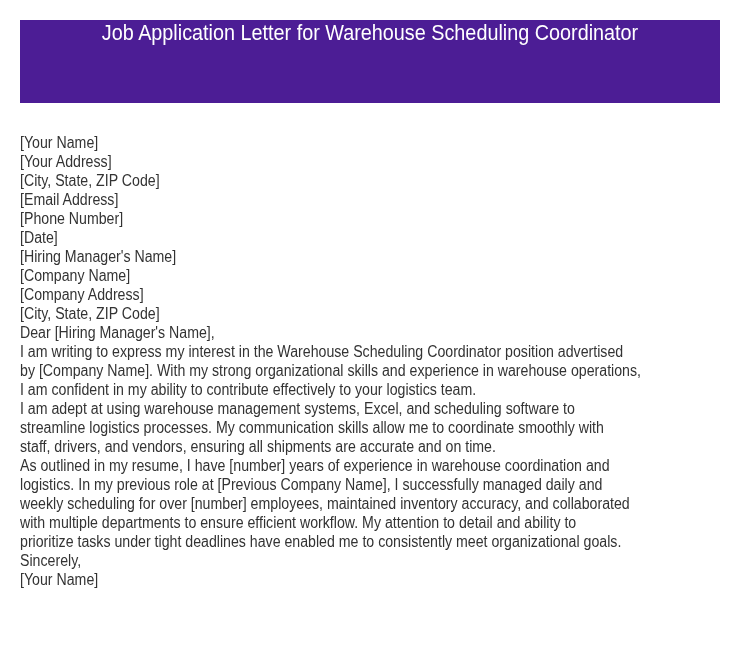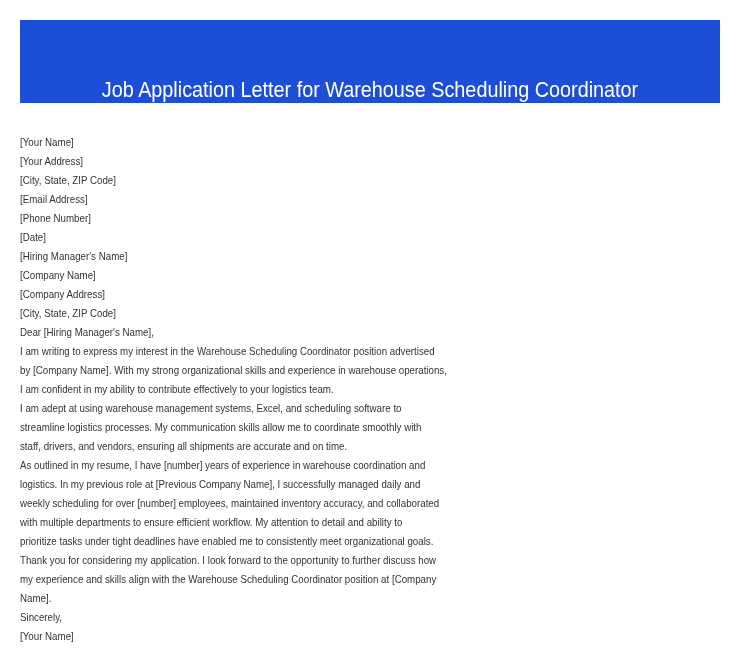--- a/index.html
+++ b/index.html
@@ -13,42 +13,42 @@
       position: relative;
       overflow: hidden;
       font-family: "Liberation Sans", sans-serif;
     }
     .header {
       position: absolute;
       left: 20px;
       top: 20px;
       width: 700px;
       height: 83px;
-      background: #1d4ed8;
+      background: #4c1d95;
       display: flex;
-      align-items: flex-end;
+      align-items: flex-start;
       justify-content: center;
     }
     .header-title {
       color: #ffffff;
       font-size: 22px;
       font-weight: normal;
       margin: 0;
       white-space: nowrap;
       transform: scaleX(0.9);
       transform-origin: center center;
       letter-spacing: 0px;
     }
     .letter {
       position: absolute;
       left: 20px;
       top: 133px;
       width: 720px;
       color: #333333;
-      font-size: 11px;
+      font-size: 16px;
       line-height: 19px;
     }
     .line {
       display: block;
       white-space: nowrap;
       transform: scaleX(0.885);
       transform-origin: left center;
       height: 19px;
     }
   </style>
@@ -91,21 +91,16 @@
   </div>
 
   <div>
     <span class="line">As outlined in my resume, I have [number] years of experience in warehouse coordination and</span>
     <span class="line">logistics. In my previous role at [Previous Company Name], I successfully managed daily and</span>
     <span class="line">weekly scheduling for over [number] employees, maintained inventory accuracy, and collaborated</span>
     <span class="line">with multiple departments to ensure efficient workflow. My attention to detail and ability to</span>
     <span class="line">prioritize tasks under tight deadlines have enabled me to consistently meet organizational goals.</span>
   </div>
 
-  <div>
-    <span class="line">Thank you for considering my application. I look forward to the opportunity to further discuss how</span>
-    <span class="line">my experience and skills align with the Warehouse Scheduling Coordinator position at [Company</span>
-    <span class="line">Name].</span>
-  </div>
 
   <span class="line">Sincerely,</span>
   <span class="line">[Your Name]</span>
 </div>
 
 </body></html>

